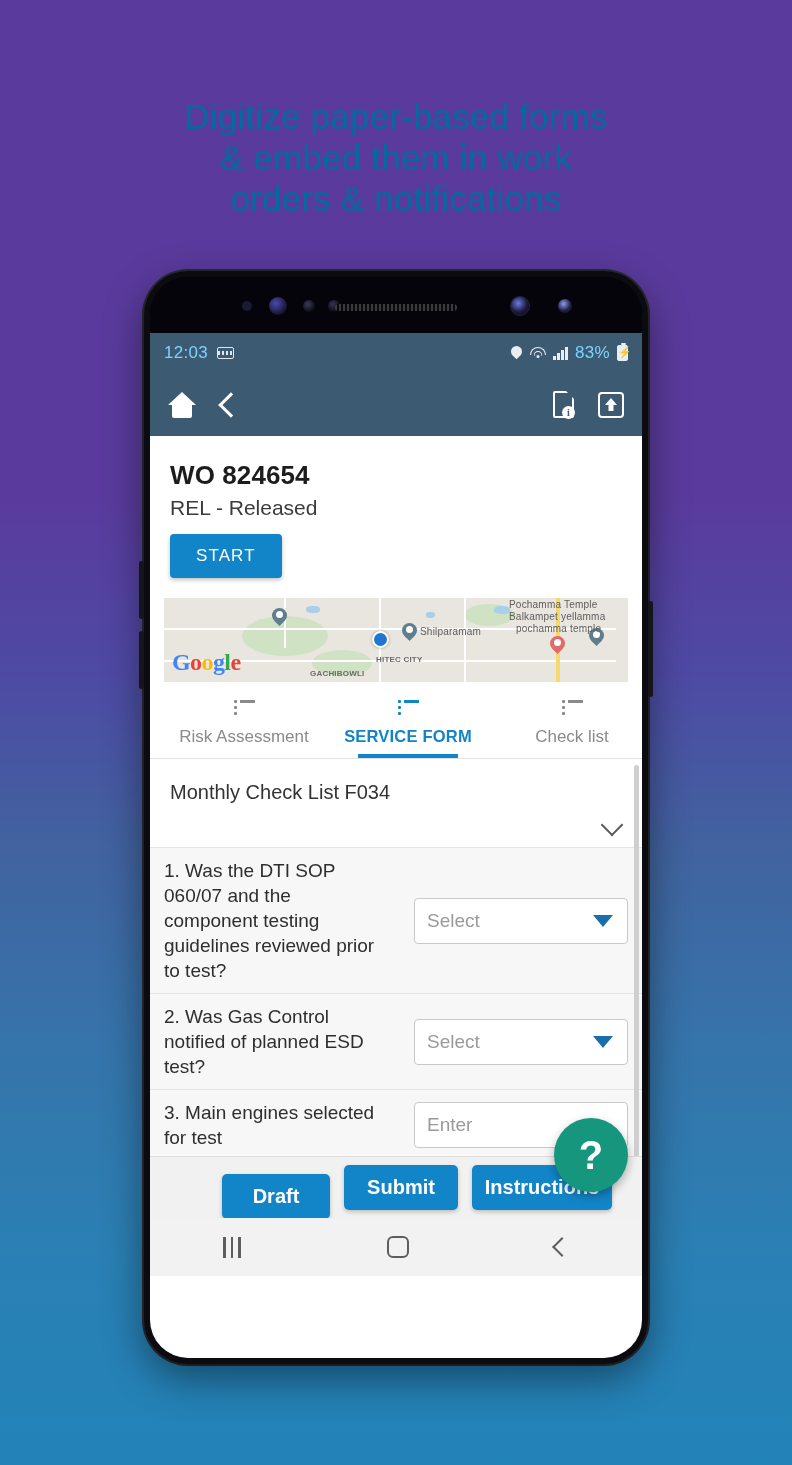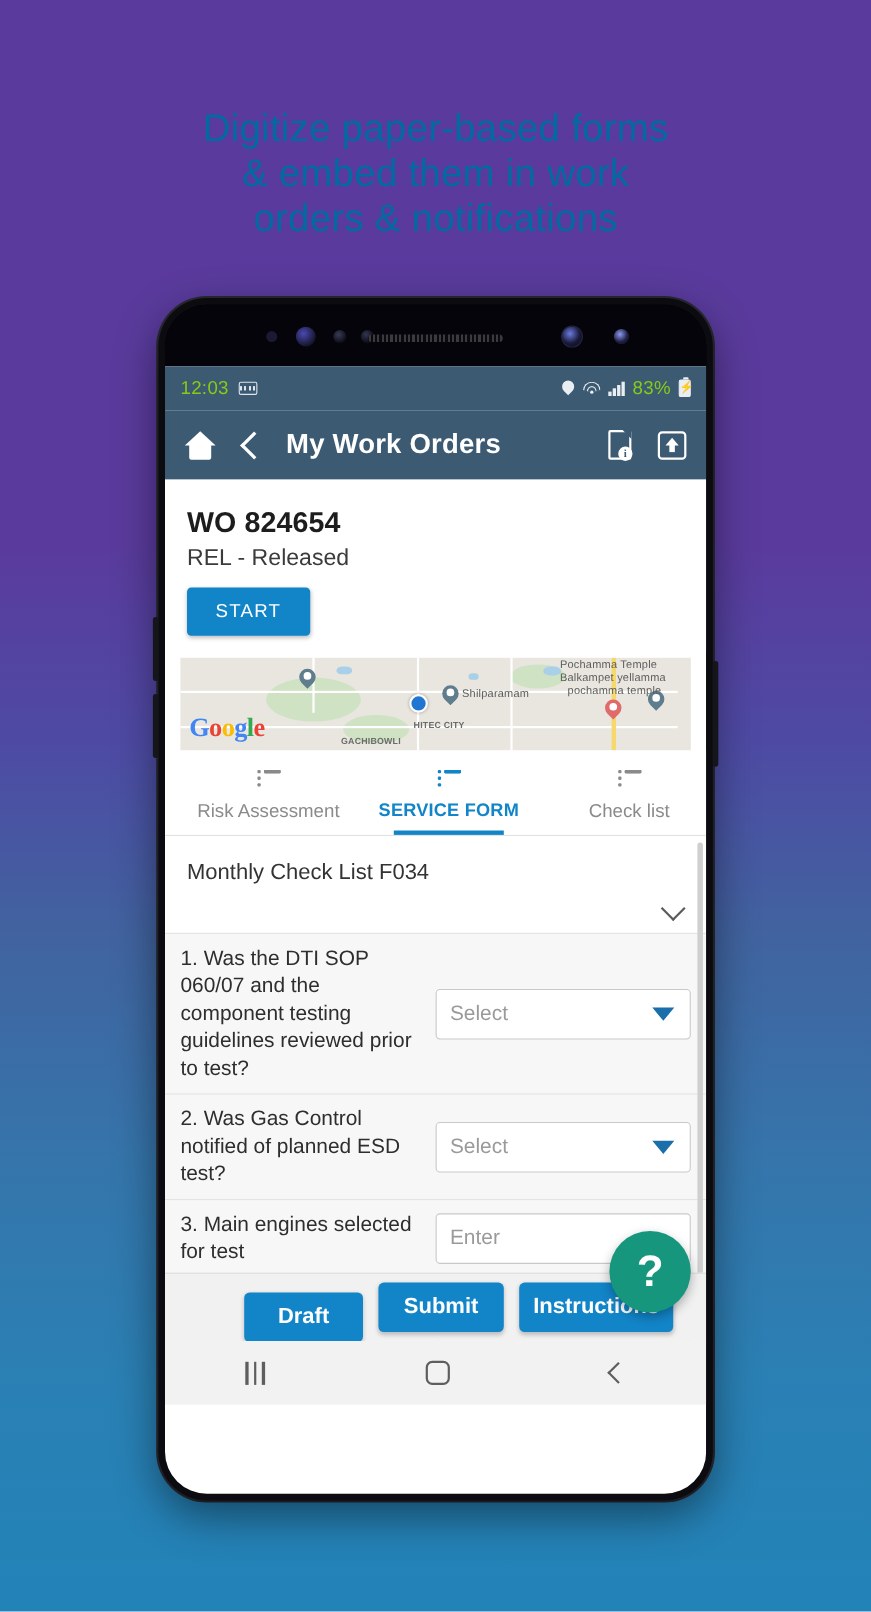--- a/index.html
+++ b/index.html
@@ -59,21 +59,21 @@
     position:absolute; left:50%; transform:translateX(-50%); top:27px;
     width:122px; height:7px; border-radius:4px;
     background:repeating-linear-gradient(90deg,#3a3a3f 0 2px, #0a0a0e 2px 4px);
   }
 
   
   .screen { position:relative; height:1031px; background:#ffffff; }
 
   
   .statusbar {
-    height:40px; background:#3d5a73; color:#84cc16;
+    height:40px; background:#3d5a73; color:#7dd3fc;
     display:flex; align-items:center; padding:18px 14px;
     font-size:17px; letter-spacing:.3px;
   }
   .sb-left { display:flex; align-items:center; gap:9px; }
   .sb-right { margin-left:auto; display:flex; align-items:center; gap:7px; font-size:17px; }
   .kbd-icon { width:17px; height:12px; border:1.6px solid #dfe6ec; border-radius:2px;
               background:repeating-linear-gradient(90deg,#dfe6ec 0 2px,transparent 2px 4px);
               background-size:100% 4px; background-repeat:no-repeat;
               background-position:0 2.5px; }
   .pin-icon { width:11px; height:15px; position:relative; }
@@ -190,21 +190,21 @@
   
   .form-wrap { position:relative; background:#fff; height:459px; overflow:hidden; }
   .form-head { padding:22px 20px 0; height:88px; position:relative; }
   .form-head-title { font-size:20px; color:#333; }
   .form-chevron { position:absolute; right:22px; bottom:14px; width:16px; height:16px;
       border-right:2.6px solid #5a5a5a; border-bottom:2.6px solid #5a5a5a;
       transform:rotate(45deg); }
   .scrollbar { position:absolute; right:3px; top:6px; width:5px; height:420px;
       background:#cfcfcf; border-radius:3px; }
 
-  .qrow { display:flex; align-items:center; gap:10px;
+  .qrow { display:flex; align-items:center; gap:28px;
           border-top:1px solid #e4e4e4; background:#f7f7f7;
           padding:10px 14px 10px 14px; }
   .qtext { width:222px; flex:none; font-size:19px; line-height:25px; color:#2e2e2e; }
   .qfield { flex:1; height:46px; background:#fff; border:1.4px solid #c9c9c9;
             border-radius:4px; display:flex; align-items:center; padding:0 12px;
             position:relative; }
   .qfield .ph { font-size:19px; color:#9a9a9a; }
   .caret { position:absolute; right:14px; width:0; height:0;
            border-left:10px solid transparent; border-right:10px solid transparent;
            border-top:12px solid #1a6faa; }
@@ -281,21 +281,20 @@
               <i></i>
             </span>
           <span>83%</span>
           <span class="bat-icon"></span>
         </div>
       </div>
 
       <div class="appbar">
         <span class="home-icon"></span>
         <span class="back-chev"></span>
-        <span class="appbar-title">My Work Orders</span>
         <span class="appbar-actions">
           <span class="doc-info-icon"></span>
           <span class="upload-box-icon"></span>
         </span>
       </div>
 
       <div class="wo-block">
         <div class="wo-title">WO 824654</div>
         <div class="wo-status">REL - Released</div>
         <div class="start-btn">START</div>

